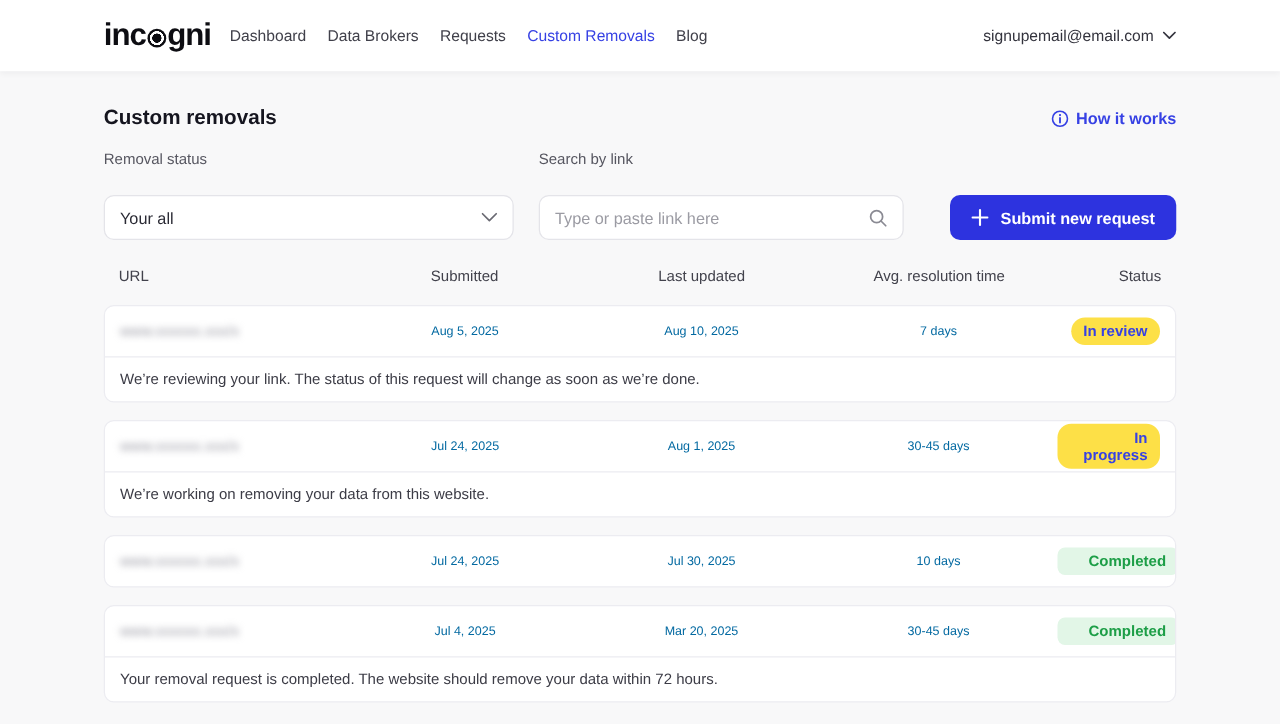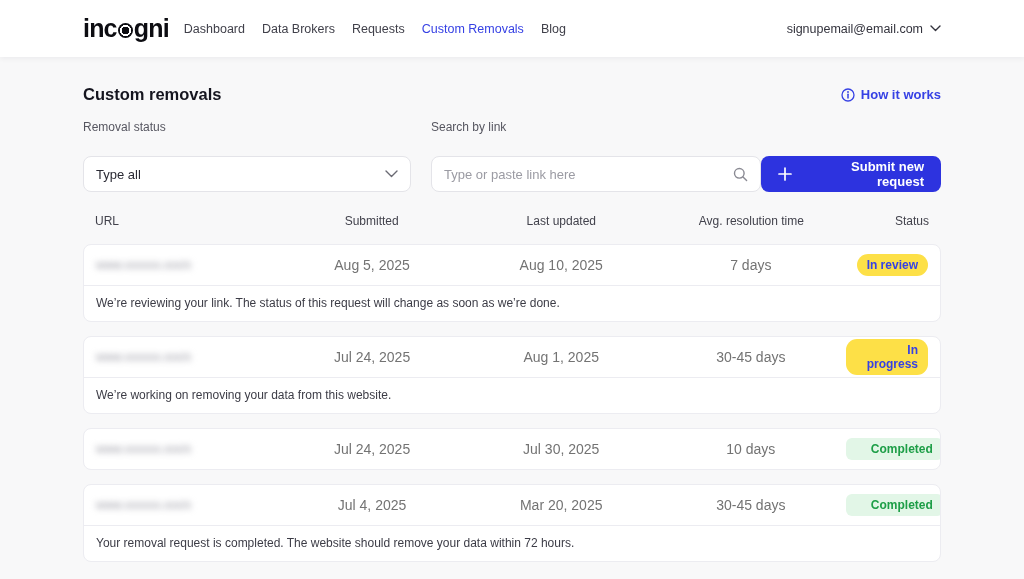--- a/index.html
+++ b/index.html
@@ -85,21 +85,21 @@
     background: #fff;
     border: 1px solid #e4e4e9;
     border-radius: 8px;
     display: flex;
     align-items: center;
     padding: 0 12px;
     font-size: 13px;
   }
   .select-box { width: 328px; justify-content: space-between; cursor: pointer; color: #2a2a34; }
   .search-group { margin-left: 20px; }
-  .search-box { width: 330px; justify-content: space-between; }
+  .search-box { width: 292px; justify-content: space-between; }
   .search-input {
     border: none; outline: none;
     font-family: "Liberation Sans", sans-serif;
     font-size: 13px;
     color: #2a2a34;
     flex: 1;
   }
   .search-input::placeholder { color: #9b9ba3; }
   .submit-btn {
     margin-left: auto;
@@ -141,21 +141,21 @@
     margin-bottom: 14px;
     overflow: hidden;
   }
   .card-top { height: 40px; }
   .url-masked {
     font-size: 12px;
     color: #9a9aa4;
     filter: blur(3px);
     user-select: none;
   }
-  .cell-date, .cell-res { font-size: 14px; color: #737373; }
+  .cell-date, .cell-res { font-size: 10px; color: #0369a1; }
   .badge {
     display: inline-block;
     padding: 4px 10px;
     border-radius: 6px;
     font-size: 12px;
     font-weight: 700;
     line-height: 1.2;
   }
   .badge-review, .badge-progress { background: #fde047; color: #3641e4; border-radius: 11px; }
   .badge-completed { background: #e2f6e7; color: #1d9e47; padding-left: 25px; }
@@ -207,21 +207,21 @@
           </svg>
       </span>
       <span>How it works</span>
     </div>
   </div>
 
   <div class="filters">
     <div class="filter-group">
       <span class="filter-label">Removal status</span>
       <div class="control select-box">
-        <span>Type all</span>
+        <span>Your all</span>
         <span class="icon">
           <svg width="13" height="8" viewBox="0 0 13 8">
               <polyline points="1,1 6.5,6.5 12,1" fill="none" stroke="#6a6a73" stroke-width="1.4" stroke-linecap="round" stroke-linejoin="round"></polyline>
             </svg>
         </span>
       </div>
     </div>
     <div class="filter-group search-group">
       <span class="filter-label">Search by link</span>
       <div class="control search-box">

